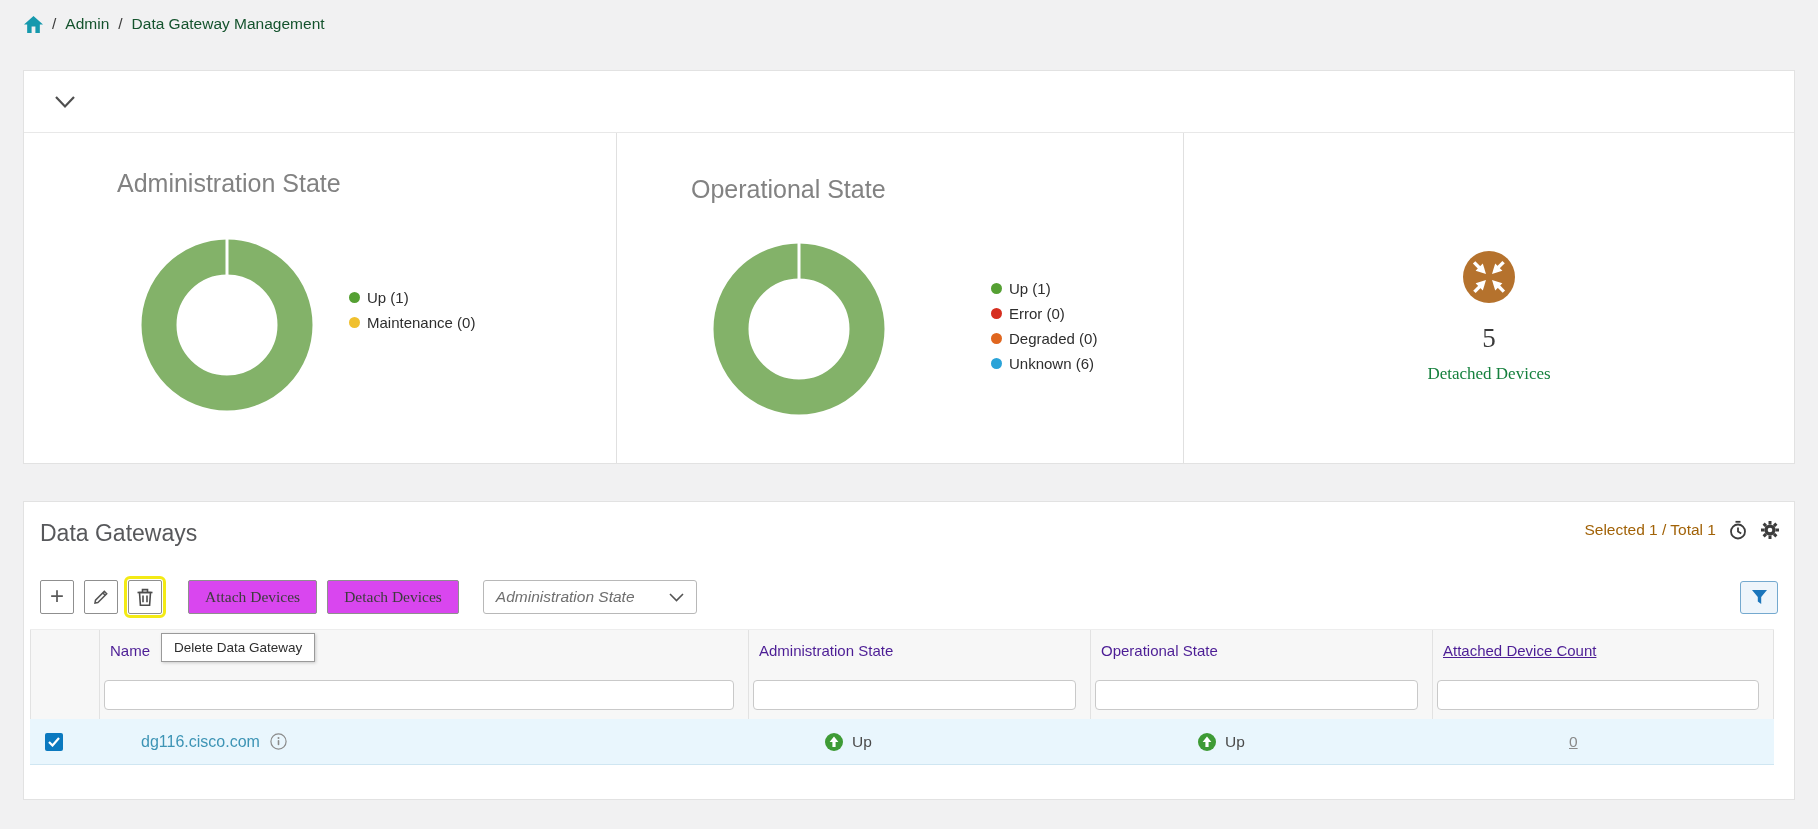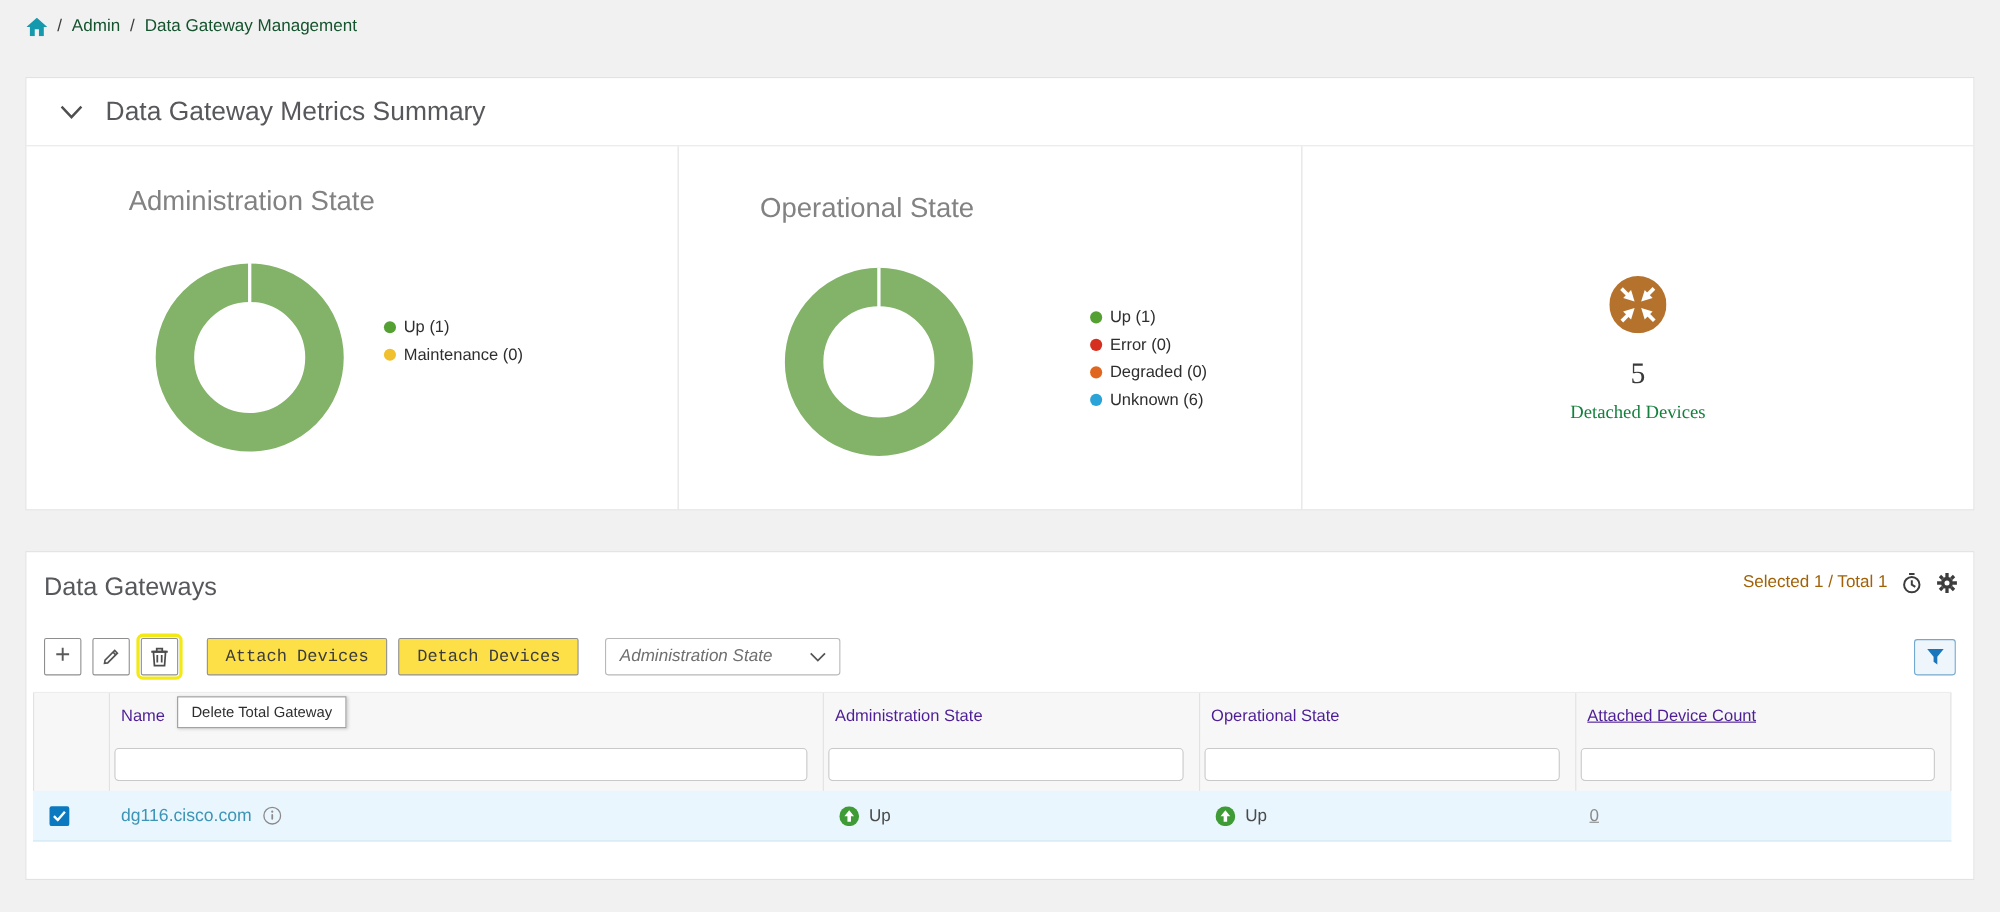--- a/index.html
+++ b/index.html
@@ -54,40 +54,40 @@
   .gw-header { display:flex; align-items:flex-start; padding:18px 14px 0 16px; }
   .gw-title { font-size:23px; color:#57585b; }
   .gw-right { margin-left:auto; display:flex; align-items:center; gap:12px; }
   .gw-summary { font-size:15.5px; color:#a16207; }
   .hdr-icon-btn { background:none; border:none; cursor:pointer; display:flex; align-items:center; padding:0; }
 
   .toolbar { display:flex; align-items:center; padding:0 16px; margin-top:32px; gap:10px; height:36px; }
   .icon-btn { width:34px; height:34px; border:1px solid #8f8f8f; border-radius:2px; background:#fff; display:flex; align-items:center; justify-content:center; cursor:pointer; padding:0; }
   .icon-btn.delete { outline:3px solid #f3ea15; outline-offset:1px; }
   .plus-glyph { font-size:24px; color:#5a5a5a; line-height:1; margin-top:-2px; }
-  .text-btn { height:34px; border:1px solid #8f8f8f; border-radius:2px; background:#fde047; padding:0 16px; font-size:15.5px; color:#3c3c3c; font-family:Liberation Mono, monospace; cursor:pointer; }
+  .text-btn { height:34px; border:1px solid #8f8f8f; border-radius:2px; background:#d946ef; padding:0 16px; font-size:15.5px; color:#3c3c3c; font-family:Liberation Serif, serif; cursor:pointer; }
   .attach-btn { margin-left:16px; }
   .dropdown { margin-left:14px; width:214px; height:34px; border:1px solid #b8b8b8; border-radius:3px; display:flex; align-items:center; justify-content:space-between; padding:0 12px; font-size:15.5px; font-style:italic; color:#6f6f6f; background:#fff; cursor:pointer; }
   .filter-btn { margin-left:auto; width:38px; height:33px; border:1px solid #74a9cf; border-radius:3px; background:#eef5fb; display:flex; align-items:center; justify-content:center; cursor:pointer; }
 
   .tooltip { position:absolute; left:137px; top:131px; background:#fff; border:1px solid #9a9a9a; padding:6px 12px; font-size:13.5px; color:#2e2e2e; z-index:5; box-shadow:1px 1px 3px rgba(0,0,0,.18); white-space:nowrap; }
 
   
   .gw-table { margin:14px 20px 0 6px; }
   .tbl-head-row, .tbl-filter-row { display:flex; background:#f7f7f7; }
   .tbl-head-row { height:42px; border-top:1px solid #ededed; }
   .tbl-filter-row { height:48px; }
   .c0 { width:70px; } .c1 { width:649px; } .c2 { width:342px; } .c3 { width:342px; } .c4 { flex:1;text-decoration:underline; }
   .hcell { border-right:1px solid #e2e2e2; height:100%; display:flex; align-items:center; }
   .hcell.first { border-left:1px solid #e2e2e2; }
   .th { font-size:15px; color:#4c1d95; padding-left:10px; }
   .tf { padding:0 14px 0 4px; }
   .filter-input { width:100%; height:30px; border:1px solid #c9c9c9; border-radius:4px; padding:0 8px; font-size:14px; font-family:inherit; background:#fff; }
 
-  .tbl-row { display:flex; background:#e9f6fd; height:46px; border-bottom:1px solid #cfe6f2; }
+  .tbl-row { display:flex; background:#e9f6fd; height:46px; border-bottom:1px solid #cfe6f2;gap:31px; }
   .td { display:flex; align-items:center; height:100%; }
   .cell-check { padding-left:15px; }
   .checkbox { width:18px; height:18px; background:#0b79bf; border-radius:2px; display:flex; align-items:center; justify-content:center; cursor:pointer; }
   .cell-name { gap:10px; padding-left:10px; }
   .name-link { color:#3d94b5; font-size:16px; text-decoration:none; cursor:pointer; }
   .info-icon { display:flex; align-items:center; cursor:pointer; }
   .cell-state { gap:9px; padding-left:14px; font-size:15.5px; color:#4a4a4a; }
   .cell-count { padding-left:12px; color:#8a8a8a; font-size:15.5px; }
 </style>
 </head>
@@ -105,21 +105,20 @@
   <span class="crumb">Data Gateway Management</span>
 </div>
 
 <section class="panel metrics-panel">
   <div class="panel-header">
     <button class="chev-btn">
       <svg width="22" height="14" viewBox="0 0 22 14" fill="none" stroke="#4f4f4f" stroke-width="2.2">
           <polyline points="2,2 11,11.5 20,2"></polyline>
         </svg>
     </button>
-    <span class="panel-title">Data Gateway Metrics Summary</span>
   </div>
 
   <div class="metrics-body">
 
     <div class="metric-col col-admin">
       <div class="metric-title">Administration State</div>
       <div class="donut">
         <svg width="172" height="172" viewBox="0 0 172 172">
           <circle cx="86" cy="86" r="68" fill="none" stroke="#83b269" stroke-width="35"></circle>
           <rect x="84.5" y="0" width="3" height="37" fill="#ffffff"></rect>
@@ -245,21 +244,21 @@
           <polyline points="1,1 7.5,7.5 14,1"></polyline>
         </svg>
     </div>
     <button class="filter-btn">
       <svg width="17" height="16" viewBox="0 0 17 16">
           <path d="M1 1 H16 L10.2 8 V15 L6.8 12.6 V8 Z" fill="#1b75bb"></path>
         </svg>
     </button>
   </div>
 
-  <div class="tooltip">Delete Total Gateway</div>
+  <div class="tooltip">Delete Data Gateway</div>
 
   <div class="gw-table">
     <div class="tbl-head-row">
       <div class="hcell first c0"></div>
       <div class="hcell c1 th">Name</div>
       <div class="hcell c2 th">Administration State</div>
       <div class="hcell c3 th">Operational State</div>
       <div class="hcell c4 th">Attached Device Count</div>
     </div>
     <div class="tbl-filter-row">

